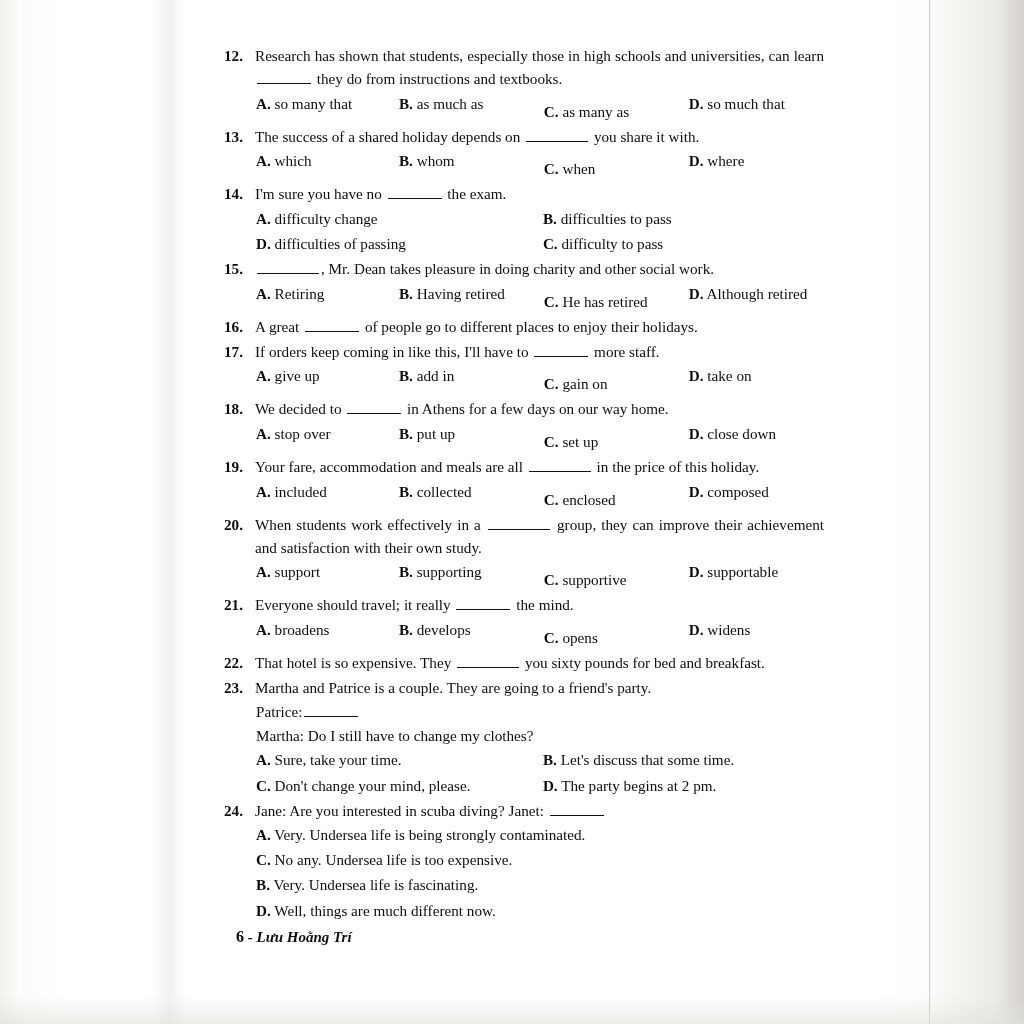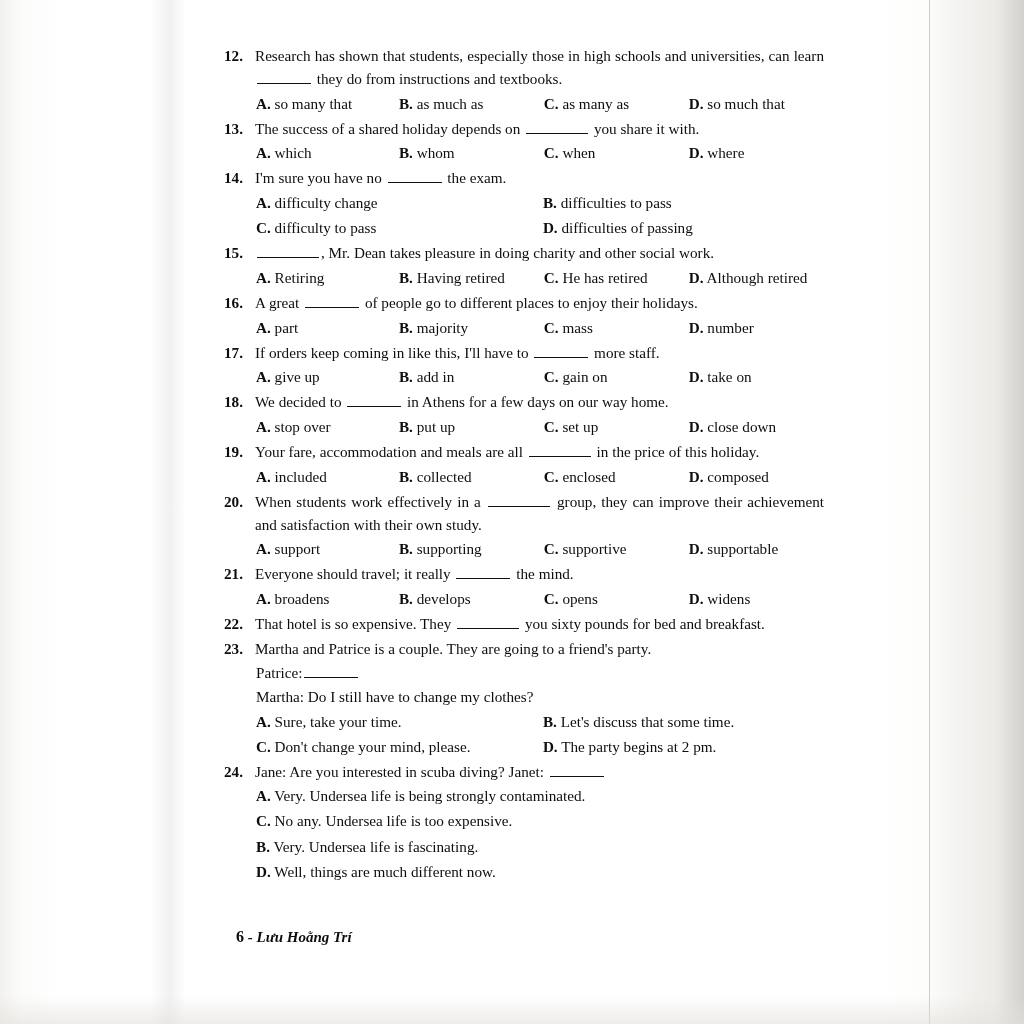--- a/index.html
+++ b/index.html
@@ -104,21 +104,21 @@
   }
   .opt {
     white-space: nowrap;
   }
   .opt .let {
     font-weight: bold;
   }
   
   .opts.row4 .opt:nth-child(1) { width: 148px; }
   .opts.row4 .opt:nth-child(2) { width: 150px; }
-  .opts.row4 .opt:nth-child(3) { width: 150px; }
+  .opts.row4 .opt:nth-child(3) { width: 150px; margin-top: 8px; }
   .opts.row4 .opt:nth-child(4) { width: 140px; }
 
   
   .opts.row2 .opt:nth-child(1) { width: 296px; }
   .opts.row2 .opt:nth-child(2) { width: 290px; }
 
   
   .opts.col1 {
     display: block;
   }
@@ -182,44 +182,38 @@
 
     <div class="q">
       <span class="q-num">14.</span>
       <span class="q-text nojust"><span>I'm sure you have no </span><span class="blank b-md"></span><span> the exam.</span></span>
     </div>
     <div class="opts row2">
       <span class="opt"><span class="let">A.</span><span> difficulty change</span></span>
       <span class="opt"><span class="let">B.</span><span> difficulties to pass</span></span>
     </div>
     <div class="opts row2">
+      <span class="opt"><span class="let">D.</span><span> difficulties of passing</span></span>
       <span class="opt"><span class="let">C.</span><span> difficulty to pass</span></span>
-      <span class="opt"><span class="let">D.</span><span> difficulties of passing</span></span>
     </div>
 
     <div class="q">
       <span class="q-num">15.</span>
       <span class="q-text nojust"><span></span><span class="blank b-lg"></span><span>, Mr. Dean takes pleasure in doing charity and other social work.</span></span>
     </div>
     <div class="opts row4">
       <span class="opt"><span class="let">A.</span><span> Retiring</span></span>
       <span class="opt"><span class="let">B.</span><span> Having retired</span></span>
       <span class="opt"><span class="let">C.</span><span> He has retired</span></span>
       <span class="opt"><span class="let">D.</span><span> Although retired</span></span>
     </div>
 
     <div class="q">
       <span class="q-num">16.</span>
       <span class="q-text nojust"><span>A great </span><span class="blank b-md"></span><span> of people go to different places to enjoy their holidays.</span></span>
-    </div>
-    <div class="opts row4">
-      <span class="opt"><span class="let">A.</span><span> part</span></span>
-      <span class="opt"><span class="let">B.</span><span> majority</span></span>
-      <span class="opt"><span class="let">C.</span><span> mass</span></span>
-      <span class="opt"><span class="let">D.</span><span> number</span></span>
     </div>
 
     <div class="q">
       <span class="q-num">17.</span>
       <span class="q-text nojust"><span>If orders keep coming in like this, I'll have to </span><span class="blank b-md"></span><span> more staff.</span></span>
     </div>
     <div class="opts row4">
       <span class="opt"><span class="let">A.</span><span> give up</span></span>
       <span class="opt"><span class="let">B.</span><span> add in</span></span>
       <span class="opt"><span class="let">C.</span><span> gain on</span></span>

